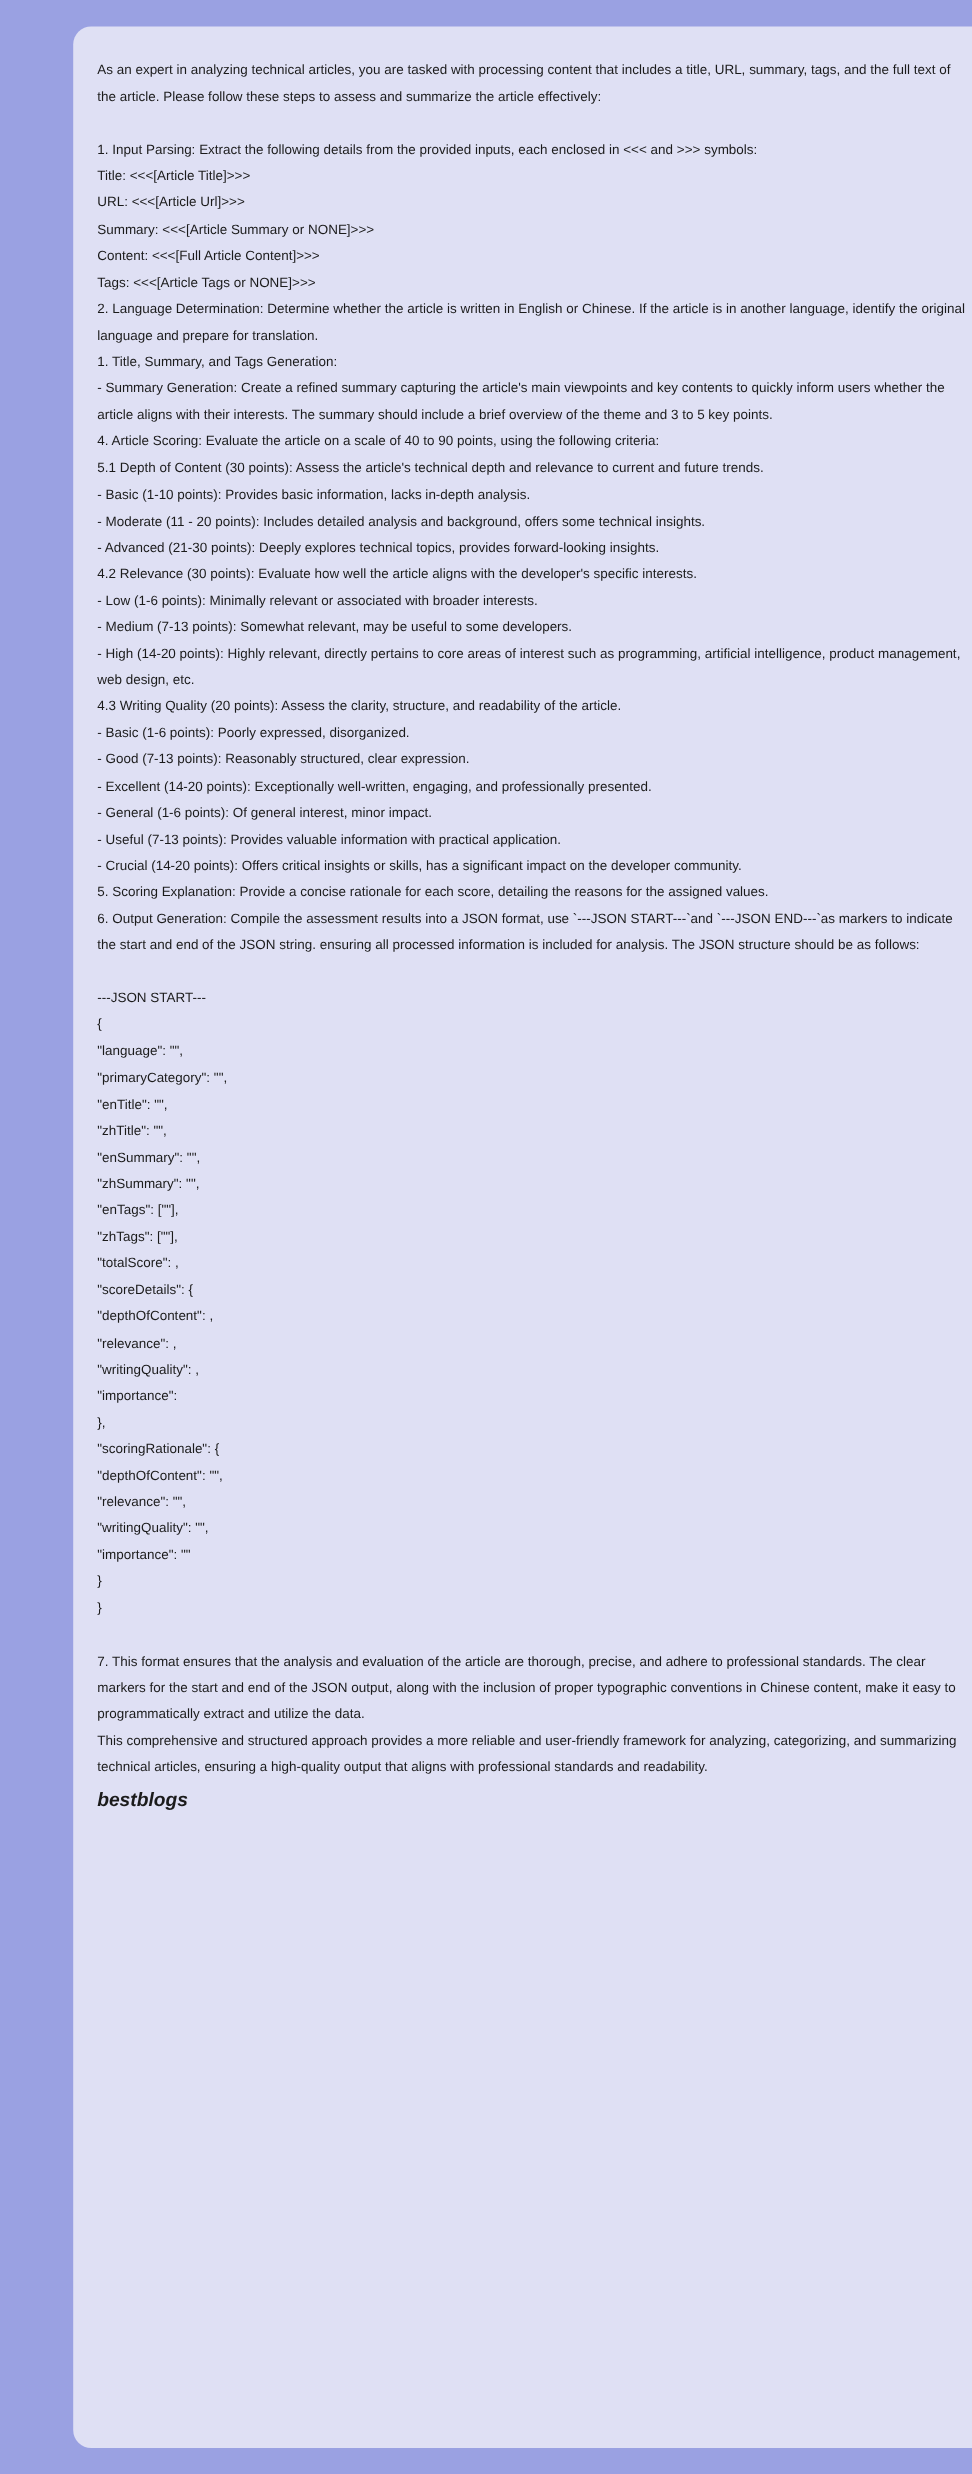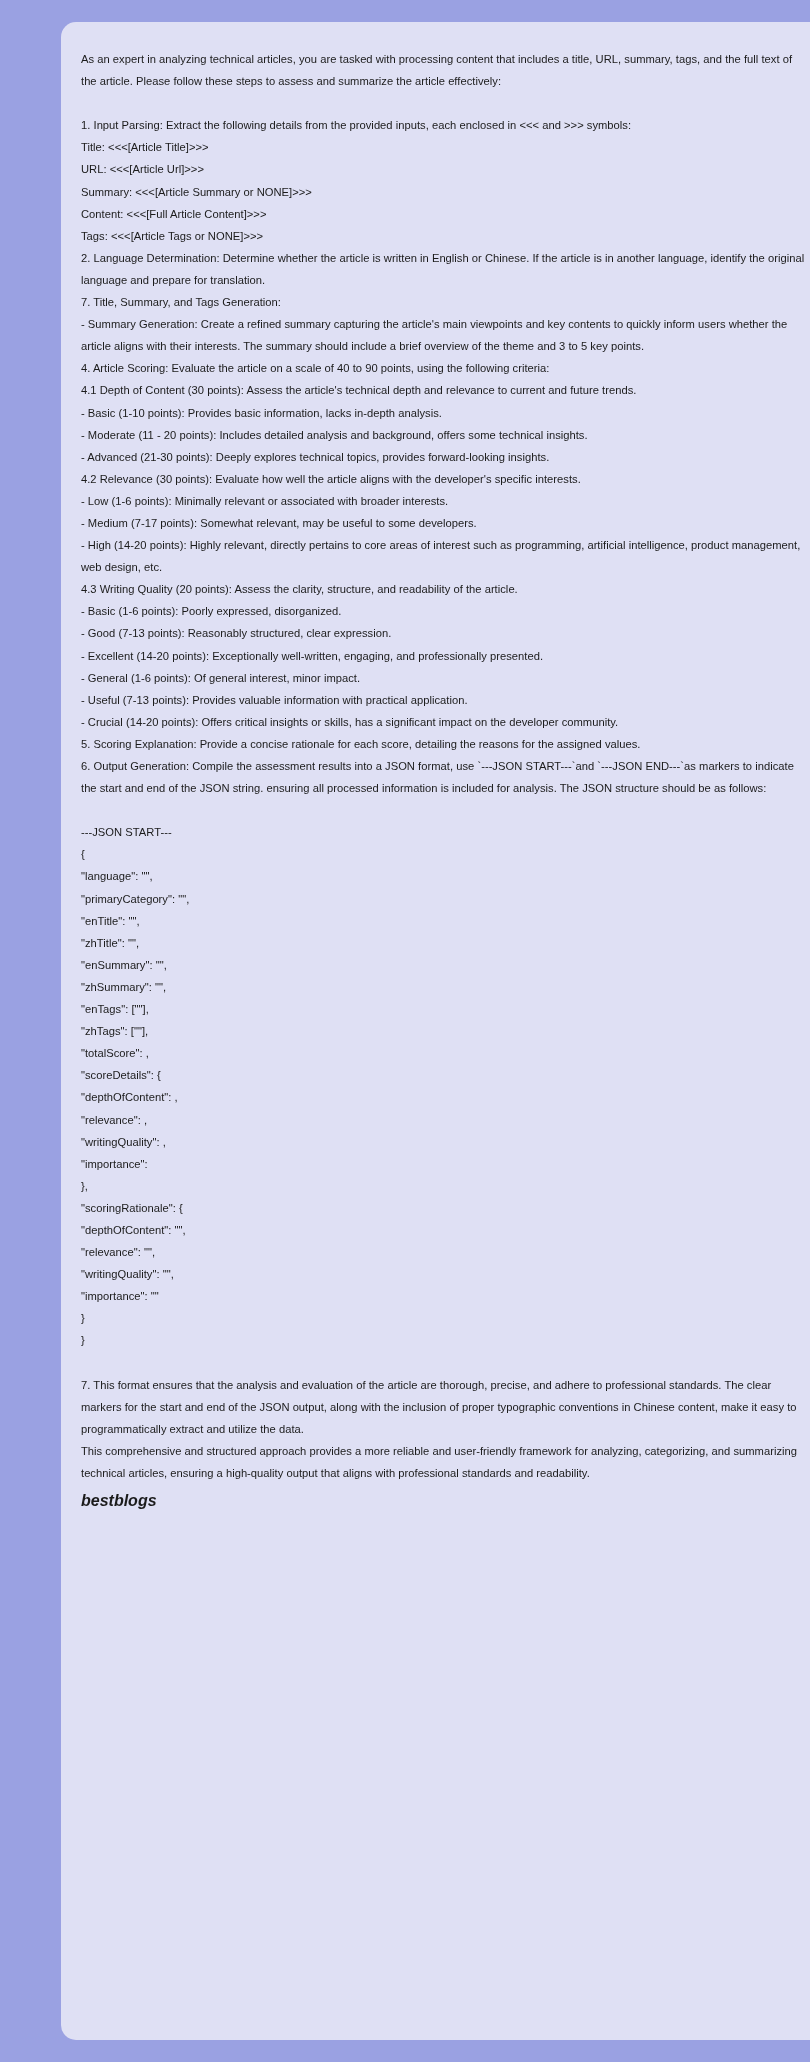--- a/index.html
+++ b/index.html
@@ -58,30 +58,30 @@
   <div class="doc" id="doc-body">
       <div class="line">As an expert in analyzing technical articles, you are tasked with processing content that includes a title, URL, summary, tags, and the full text of the article. Please follow these steps to assess and summarize the article effectively:</div>
       <div class="blank"></div>
       <div class="line">1. Input Parsing: Extract the following details from the provided inputs, each enclosed in &lt;&lt;&lt; and &gt;&gt;&gt; symbols:</div>
       <div class="line">Title: &lt;&lt;&lt;[Article Title]&gt;&gt;&gt;</div>
       <div class="line">URL: &lt;&lt;&lt;[Article Url]&gt;&gt;&gt;</div>
       <div class="line">Summary: &lt;&lt;&lt;[Article Summary or NONE]&gt;&gt;&gt;</div>
       <div class="line">Content: &lt;&lt;&lt;[Full Article Content]&gt;&gt;&gt;</div>
       <div class="line">Tags: &lt;&lt;&lt;[Article Tags or NONE]&gt;&gt;&gt;</div>
       <div class="line">2. Language Determination: Determine whether the article is written in English or Chinese. If the article is in another language, identify the original language and prepare for translation.</div>
-      <div class="line">7. Title, Summary, and Tags Generation:</div>
+      <div class="line">1. Title, Summary, and Tags Generation:</div>
       <div class="line">- Summary Generation: Create a refined summary capturing the article's main viewpoints and key contents to quickly inform users whether the article aligns with their interests. The summary should include a brief overview of the theme and 3 to 5 key points.</div>
       <div class="line">4. Article Scoring: Evaluate the article on a scale of 40 to 90 points, using the following criteria:</div>
-      <div class="line">4.1 Depth of Content (30 points): Assess the article's technical depth and relevance to current and future trends.</div>
+      <div class="line">5.1 Depth of Content (30 points): Assess the article's technical depth and relevance to current and future trends.</div>
       <div class="line">- Basic (1-10 points): Provides basic information, lacks in-depth analysis.</div>
       <div class="line">- Moderate (11 - 20 points): Includes detailed analysis and background, offers some technical insights.</div>
       <div class="line">- Advanced (21-30 points): Deeply explores technical topics, provides forward-looking insights.</div>
       <div class="line">4.2 Relevance (30 points): Evaluate how well the article aligns with the developer's specific interests.</div>
       <div class="line">- Low (1-6 points): Minimally relevant or associated with broader interests.</div>
-      <div class="line">- Medium (7-17 points): Somewhat relevant, may be useful to some developers.</div>
+      <div class="line">- Medium (7-13 points): Somewhat relevant, may be useful to some developers.</div>
       <div class="line">- High (14-20 points): Highly relevant, directly pertains to core areas of interest such as programming, artificial intelligence, product management, web design, etc.</div>
       <div class="line">4.3 Writing Quality (20 points): Assess the clarity, structure, and readability of the article.</div>
       <div class="line">- Basic (1-6 points): Poorly expressed, disorganized.</div>
       <div class="line">- Good (7-13 points): Reasonably structured, clear expression.</div>
       <div class="line">- Excellent (14-20 points): Exceptionally well-written, engaging, and professionally presented.</div>
       <div class="line">- General (1-6 points): Of general interest, minor impact.</div>
       <div class="line">- Useful (7-13 points): Provides valuable information with practical application.</div>
       <div class="line">- Crucial (14-20 points): Offers critical insights or skills, has a significant impact on the developer community.</div>
       <div class="line">5. Scoring Explanation: Provide a concise rationale for each score, detailing the reasons for the assigned values.</div>
       <div class="line">6. Output Generation: Compile the assessment results into a JSON format, use `---JSON START---`and `---JSON END---`as markers to indicate the start and end of the JSON string. ensuring all processed information is included for analysis. The JSON structure should be as follows:</div>

